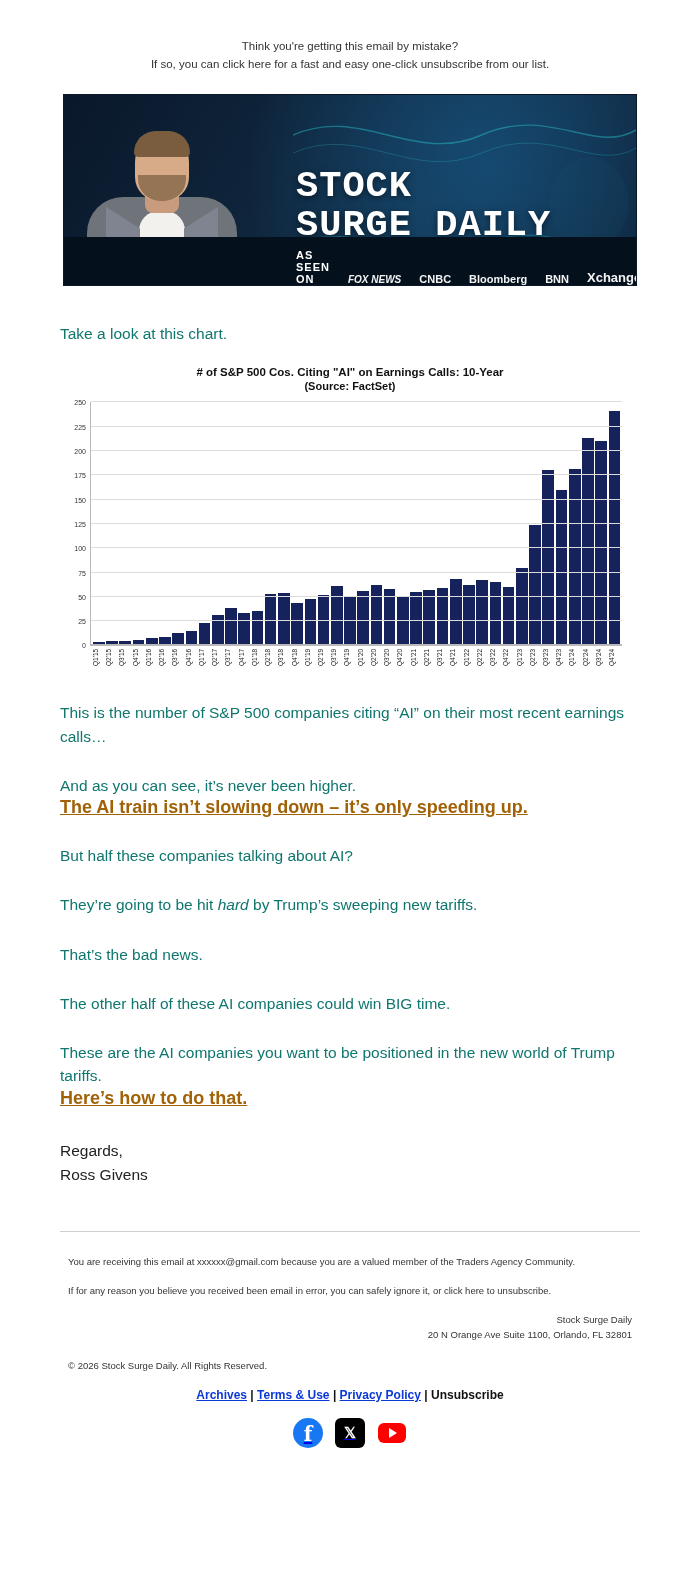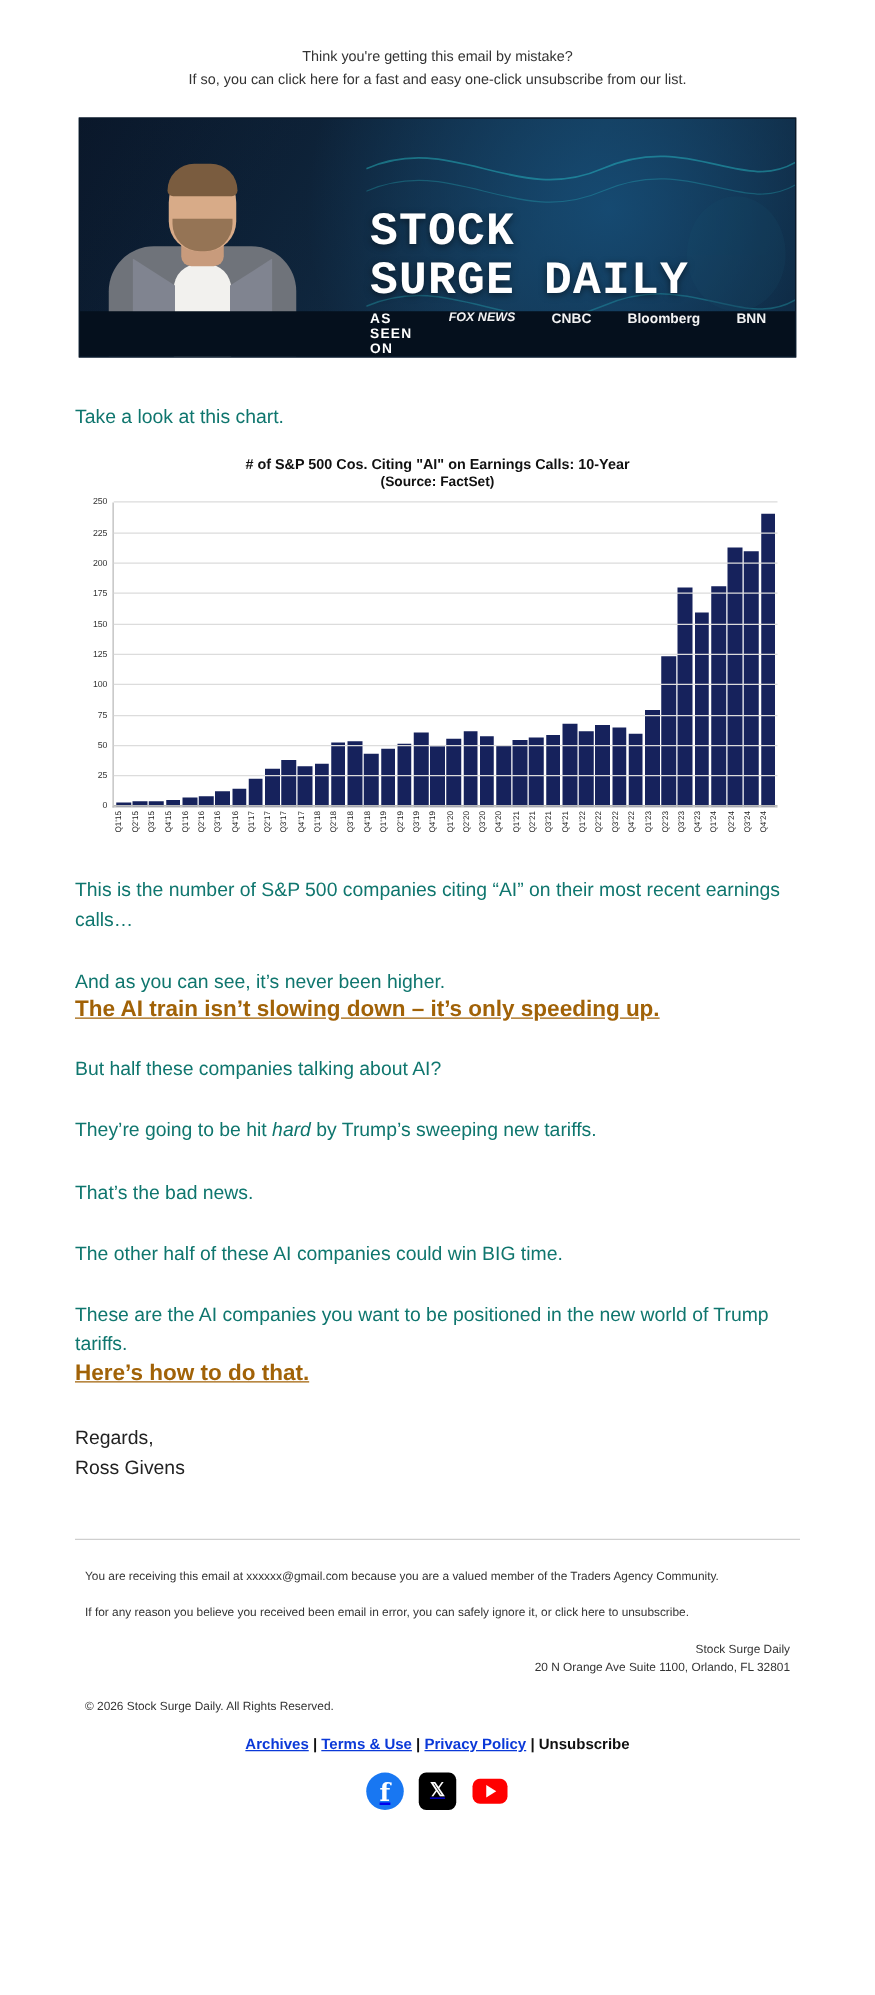--- a/index.html
+++ b/index.html
@@ -158,26 +158,26 @@
     font-size: 15px;
     letter-spacing: 3px;
     margin-top: 10px;
     color: #e8eef4;
   }
   .hero-logos {
     position: absolute;
     left: 0;
     right: 0;
     bottom: 0;
-    height: 36px;
+    height: 48px;
     background: #05101d;
     display: flex;
-    align-items: flex-start;
+    align-items: flex-end;
     padding-left: 232px;
-    gap: 29px;
+    gap: 18px;
   }
   .asseenon {
     color: #ffffff;
     font-size: 11px;
     font-weight: bold;
     letter-spacing: 1px;
   }
   .logo-item {
     color: #ffffff;
     font-size: 11px;

